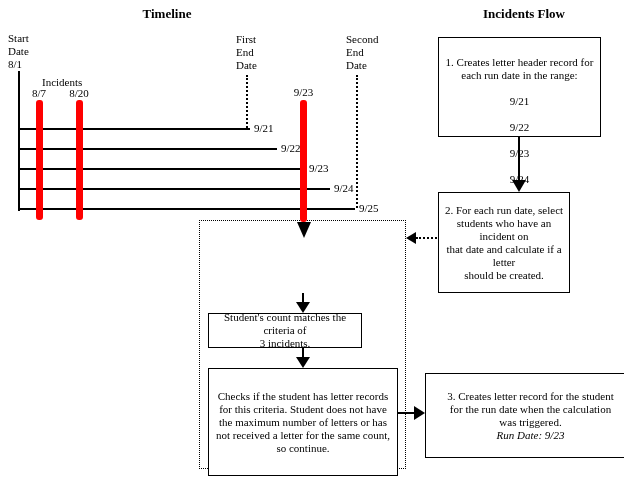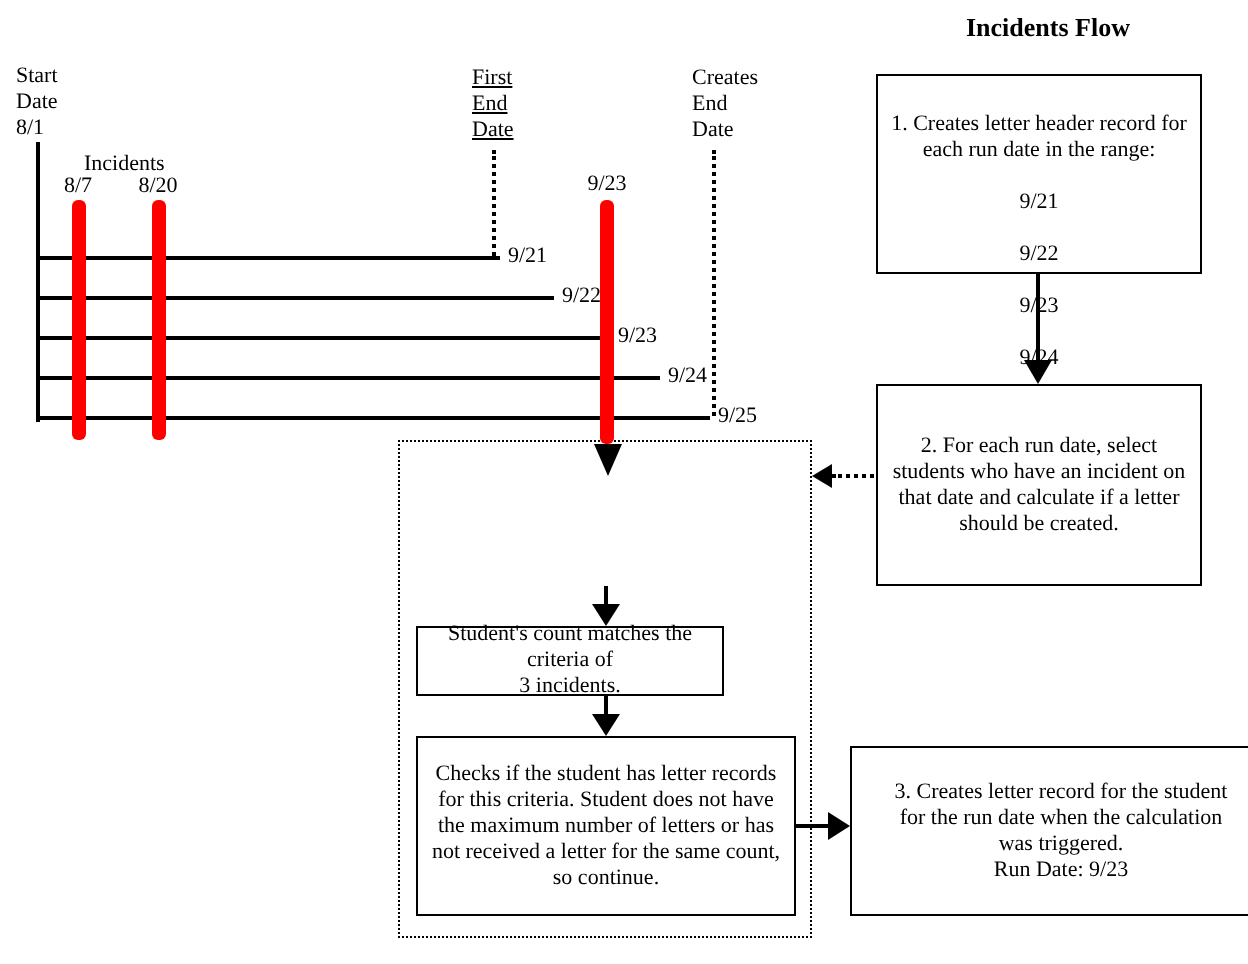--- a/index.html
+++ b/index.html
@@ -22,30 +22,31 @@
   .box{position:absolute;border:1px solid #000;background:#fff;font-size:11px;
        line-height:13px;text-align:center;white-space:pre-line;z-index:2;box-sizing:border-box;}
   .vcenter{display:flex;align-items:center;justify-content:center;flex-direction:column;}
   .dashedbox{position:absolute;border:1px dotted #000;z-index:1;}
 </style>
 </head>
 <body>
 
 <div class="canvas">
 
+  <div class="title" style="left:97px;top:6px;width:140px;">Timeline</div>
   <div class="title" style="left:454px;top:6px;width:140px;">Incidents Flow</div>
 
   <div class="lbl" style="left:8px;top:32px;">Start
 Date
 8/1</div>
   <div class="lbl" style="left:42px;top:76px;text-align:center;">Incidents</div>
-  <div class="lbl" style="left:236px;top:33px;text-decoration:underline;">First
+  <div class="lbl" style="left:236px;top:33px;">First
 End
 Date</div>
-  <div class="lbl" style="left:346px;top:33px;">Creates
+  <div class="lbl" style="left:346px;top:33px;">Second
 End
 Date</div>
 
   <div class="vline" style="left:18px;top:71px;height:140px;"></div>
 
   <div class="vdotted" style="left:246px;top:75px;height:53px;"></div>
   <div class="vdotted" style="left:356px;top:75px;height:133px;"></div>
 
   <div class="lbl ctr" style="left:26px;top:87px;width:26px;">8/7</div>
   <div class="redbar" style="left: 36px; top: 100px; height: 120px; background-color: rgb(255, 0, 0);"></div>
@@ -77,21 +78,21 @@
     <div>9/21</div>
     <div>9/22</div>
     <div>9/23</div>
     <div>9/24</div>
     <div>9/25</div>
   </div>
 
   <div class="vline" style="left:518px;top:137px;height:44px;"></div>
   <div class="head-down" style="left:512px;top:180px;"></div>
 
-  <div class="box vcenter" style="left:438px;top:192px;width:163px;height:101px;">
+  <div class="box vcenter" style="left:438px;top:192px;width:132px;height:101px;">
     <div>2. For each run date, select
 students who have an incident on
 that date and calculate if a letter
 should be created.</div>
   </div>
 
   <div class="hdotted" style="left:416px;top:237px;width:24px;"></div>
   <div class="head-left" style="left:406px;top:232px;"></div>
 
   <div class="dashedbox" style="left:199px;top:220px;width:205px;height:247px;"></div>
@@ -101,31 +102,31 @@
   <div class="head-down" style="left:296px;top:302px;border-top-width:11px;"></div>
 
   <div class="box vcenter" style="left:208px;top:313px;width:154px;height:35px;">
     <div>Student's count matches the criteria of
 3 incidents.</div>
   </div>
 
   <div class="vline" style="left:302px;top:348px;height:10px;"></div>
   <div class="head-down" style="left:296px;top:357px;border-top-width:11px;"></div>
 
-  <div class="box vcenter" style="left:208px;top:368px;width:190px;height:90px;">
+  <div class="box vcenter" style="left:208px;top:368px;width:190px;height:108px;">
     <div>Checks if the student has letter records
 for this criteria. Student does not have
 the maximum number of letters or has
 not received a letter for the same count,
 so continue.</div>
   </div>
 
   <div class="hline" style="left:398px;top:412px;width:18px;"></div>
   <div class="head-right" style="left:414px;top:406px;"></div>
 
   <div class="box vcenter" style="left:425px;top:373px;width:211px;height:85px;">
     <div>3. Creates letter record for the student
 for the run date when the calculation
 was triggered.</div>
-    <div style="">Run Date: 9/23</div>
+    <div style="font-style:italic;">Run Date: 9/23</div>
   </div>
 
 </div>
 
 </body></html>

